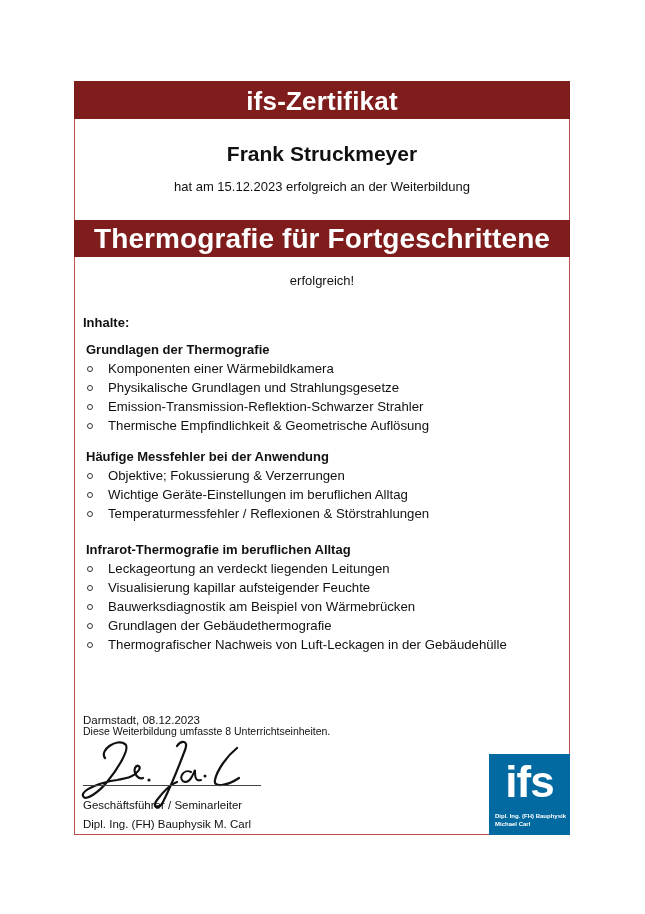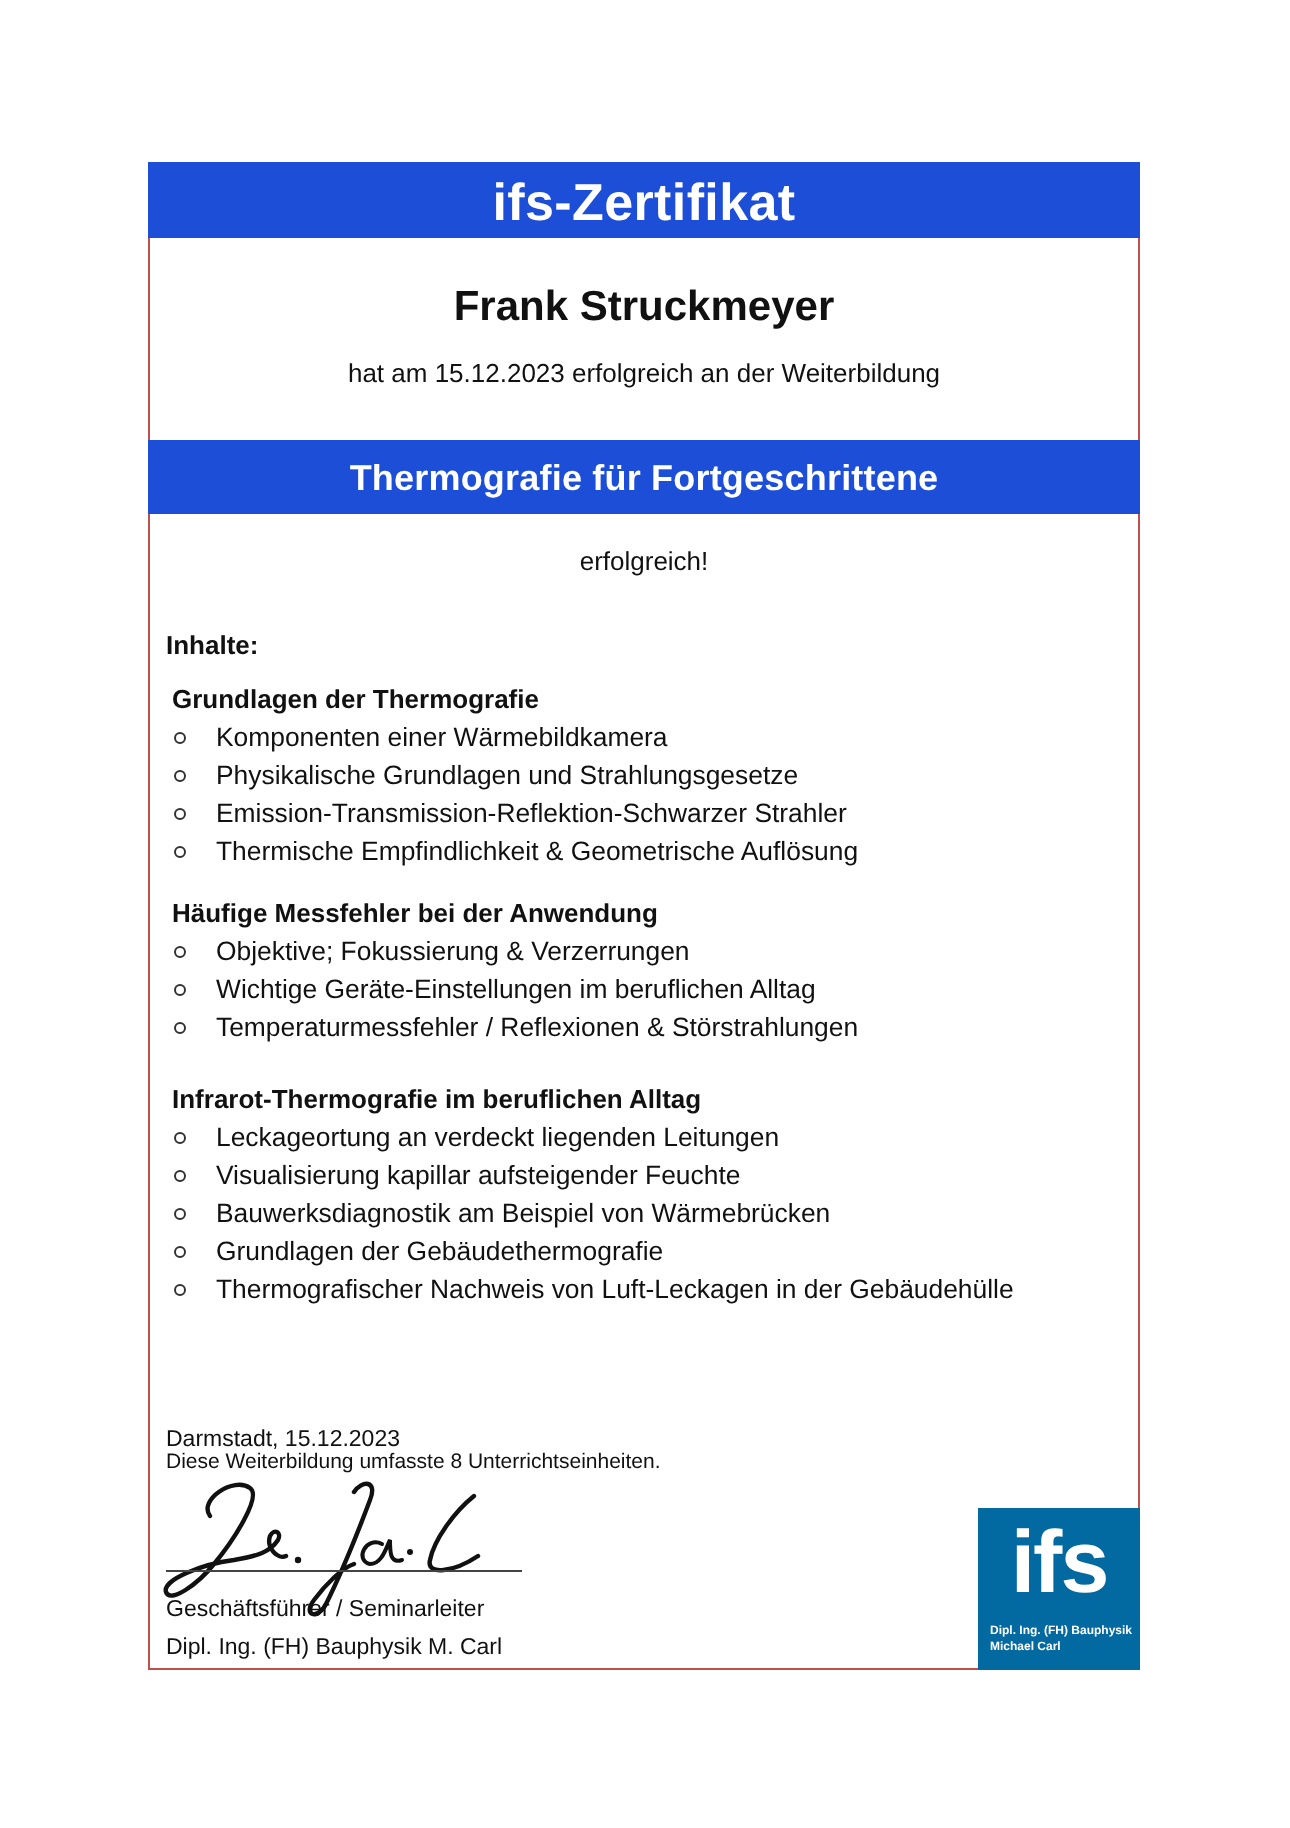--- a/index.html
+++ b/index.html
@@ -22,37 +22,37 @@
       width: 494px;
       height: 752px;
       border: 1px solid #c0504d;
       box-sizing: content-box;
       background: #ffffff;
     }
     .bar {
       position: absolute;
       left: -1px;
       width: 496px;
-      background: #1d4ed8;
+      background: #7f1d1d;
       color: #ffffff;
       font-weight: bold;
       text-align: center;
     }
     .bar-title {
       top: -1px;
       height: 38px;
       line-height: 40px;
       font-size: 26px;
       letter-spacing: 0.2px;
     }
     .bar-course {
       top: 138px;
       height: 37px;
       line-height: 38px;
-      font-size: 18px;
+      font-size: 28px;
       letter-spacing: 0.1px;
     }
     .name {
       position: absolute;
       top: 60px;
       left: 0;
       width: 100%;
       text-align: center;
       font-size: 21px;
       font-weight: bold;
@@ -229,21 +229,21 @@
     <ul>
       <li><span class="bullet"></span><span>Leckageortung an verdeckt liegenden Leitungen</span></li>
       <li><span class="bullet"></span><span>Visualisierung kapillar aufsteigender Feuchte</span></li>
       <li><span class="bullet"></span><span>Bauwerksdiagnostik am Beispiel von Wärmebrücken</span></li>
       <li><span class="bullet"></span><span>Grundlagen der Gebäudethermografie</span></li>
       <li><span class="bullet"></span><span>Thermografischer Nachweis von Luft-Leckagen in der Gebäudehülle</span></li>
     </ul>
   </div>
 
   <div class="units">Diese Weiterbildung umfasste 8 Unterrichtseinheiten.</div>
-  <div class="place-date">Darmstadt, 15.12.2023</div>
+  <div class="place-date">Darmstadt, 08.12.2023</div>
 
   <svg class="signature" viewBox="0 0 190 80">
     <path d="M28 28 C 22 20, 40 8, 48 14 C 54 18, 40 40, 30 52 C 22 62, 8 72, 6 66 C 4 60, 24 52, 40 50 C 52 48, 58 46, 62 40 C 64 36, 60 34, 58 38 C 56 44, 62 50, 66 48" fill="none" stroke="#111" stroke-width="2.2" stroke-linecap="round"></path>
     <circle cx="72" cy="50" r="1.6" fill="#111"></circle>
     <path d="M100 16 C 104 10, 112 10, 108 20 C 102 36, 94 56, 86 72 C 82 80, 74 78, 80 70 C 86 62, 94 54, 100 52" fill="none" stroke="#111" stroke-width="2.2" stroke-linecap="round"></path>
     <path d="M114 42 C 106 38, 100 50, 108 52 C 114 52, 116 44, 118 40 C 118 46, 118 52, 124 50" fill="none" stroke="#111" stroke-width="2" stroke-linecap="round"></path>
     <circle cx="128" cy="46" r="1.5" fill="#111"></circle>
     <path d="M160 18 C 150 26, 140 40, 138 50 C 136 58, 150 56, 162 48" fill="none" stroke="#111" stroke-width="2.2" stroke-linecap="round"></path>
   </svg>
   <div class="sig-line"></div>

